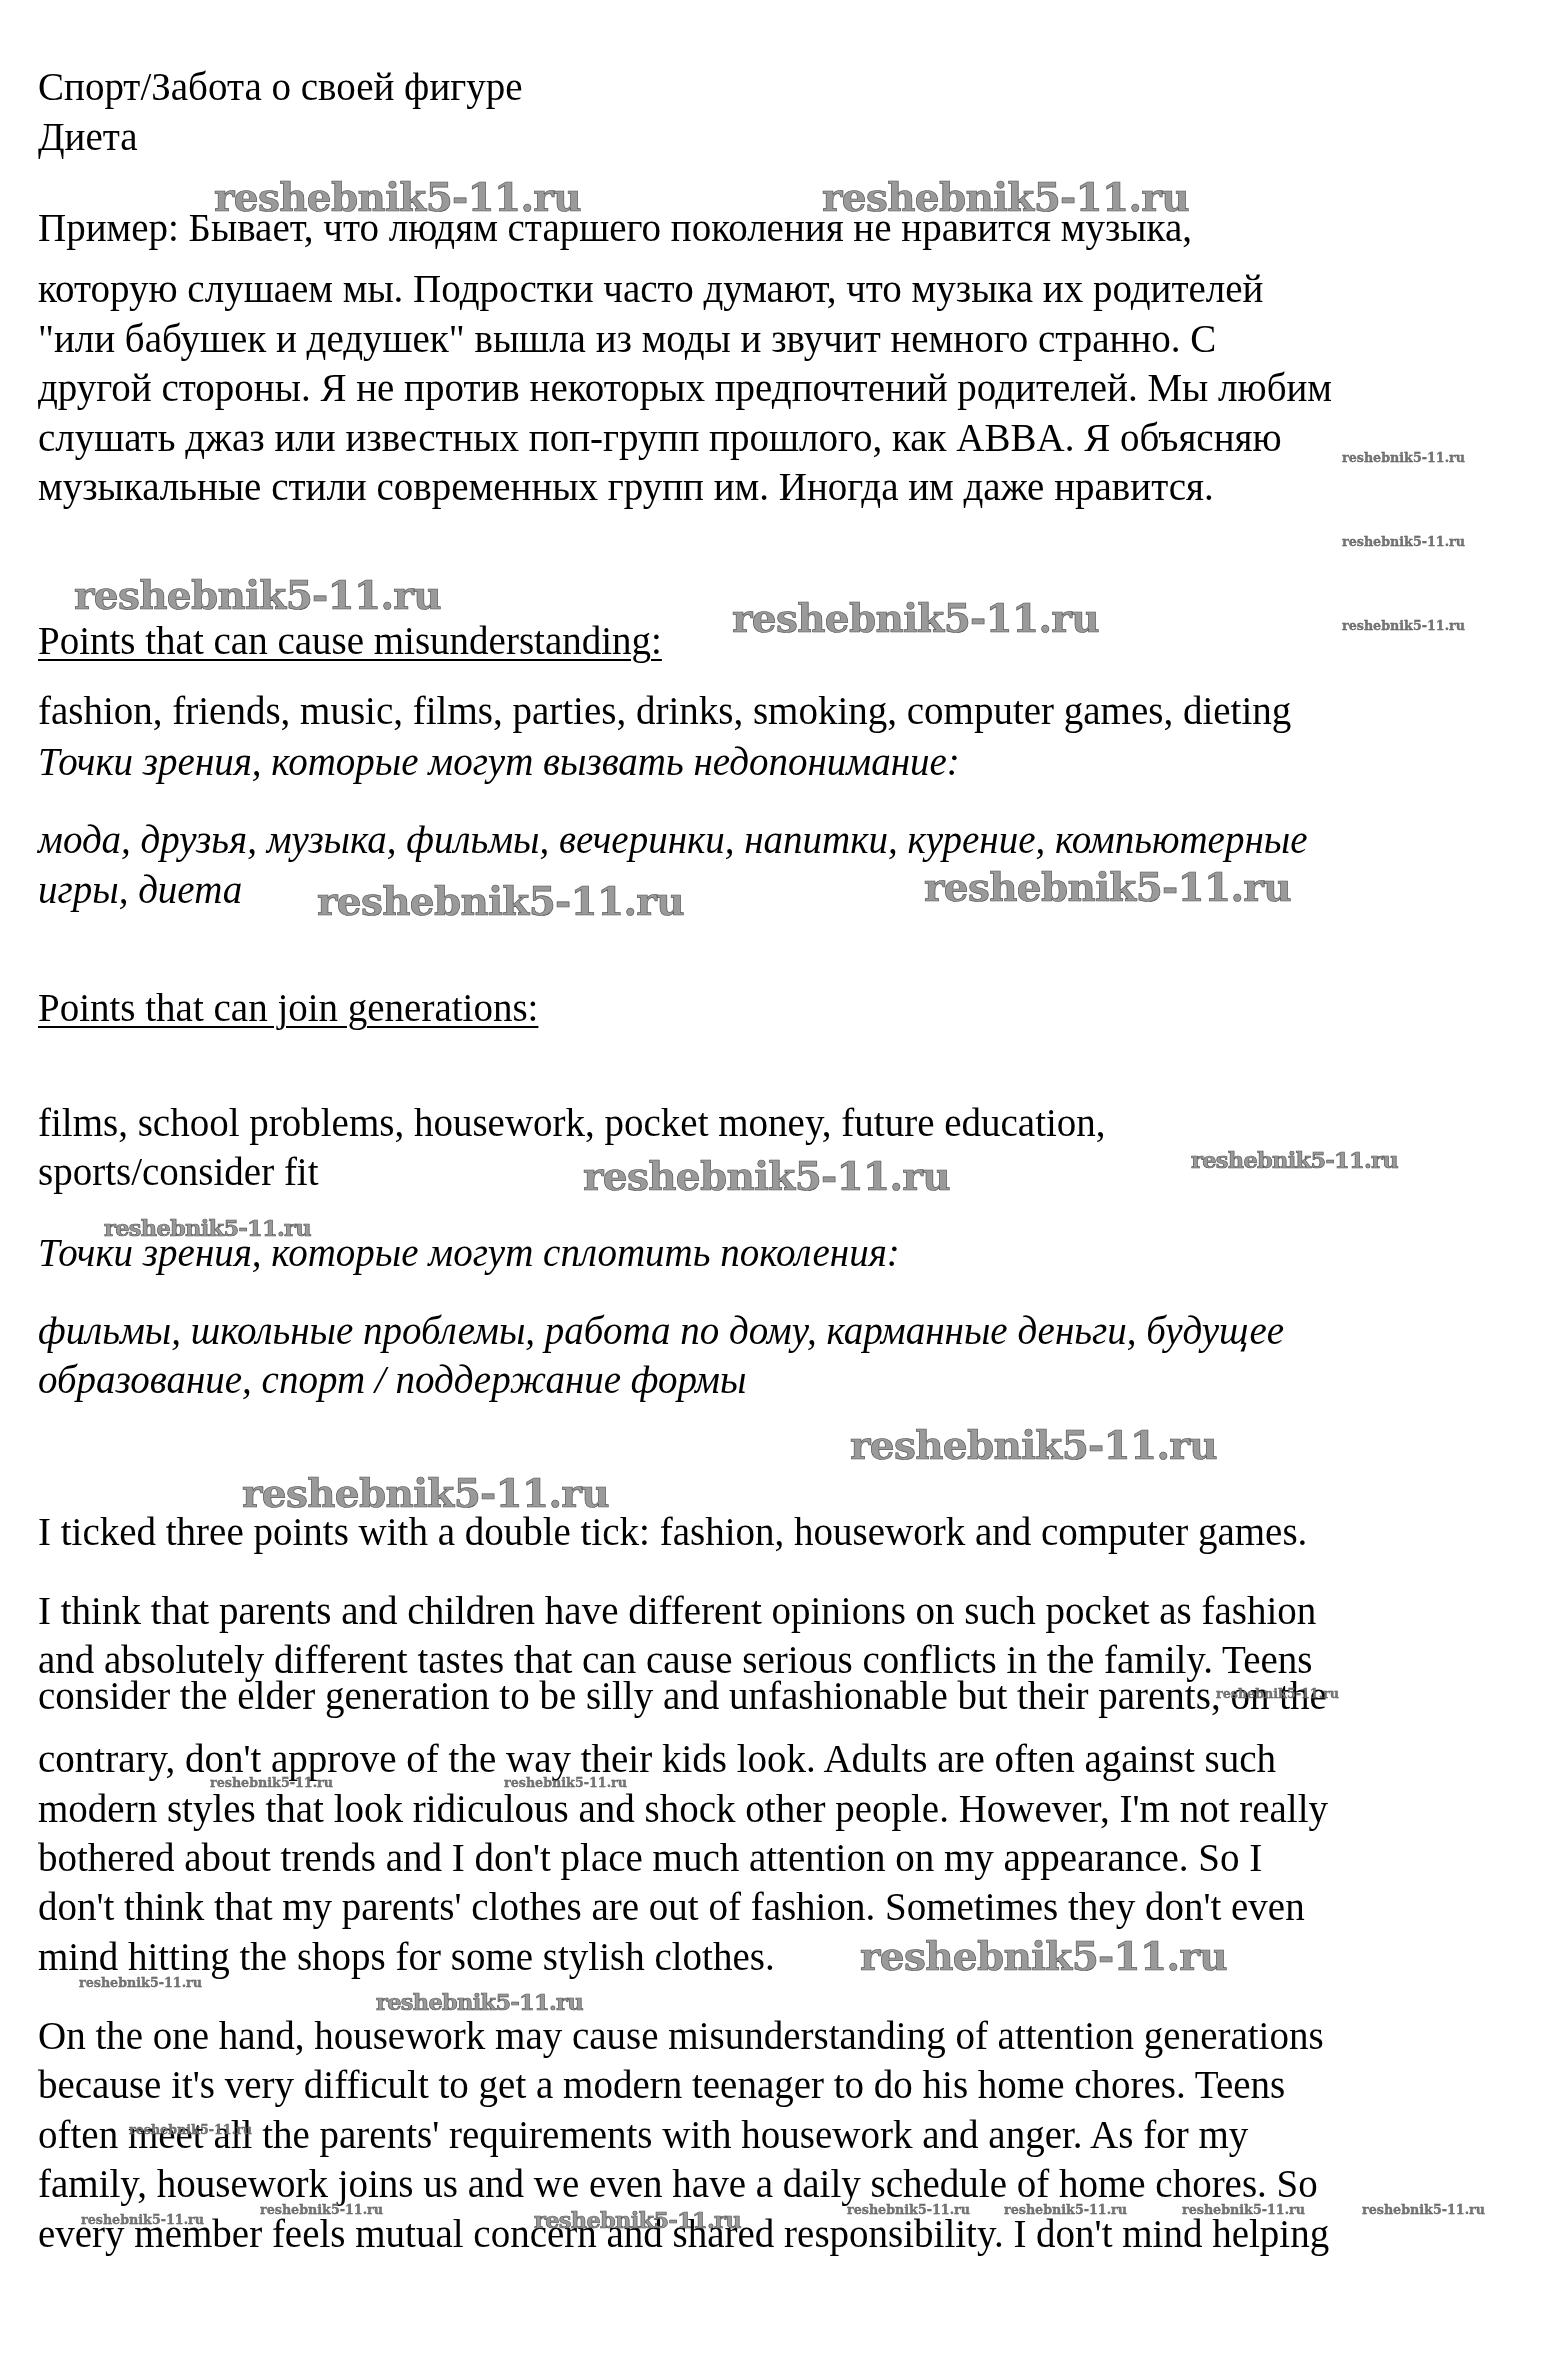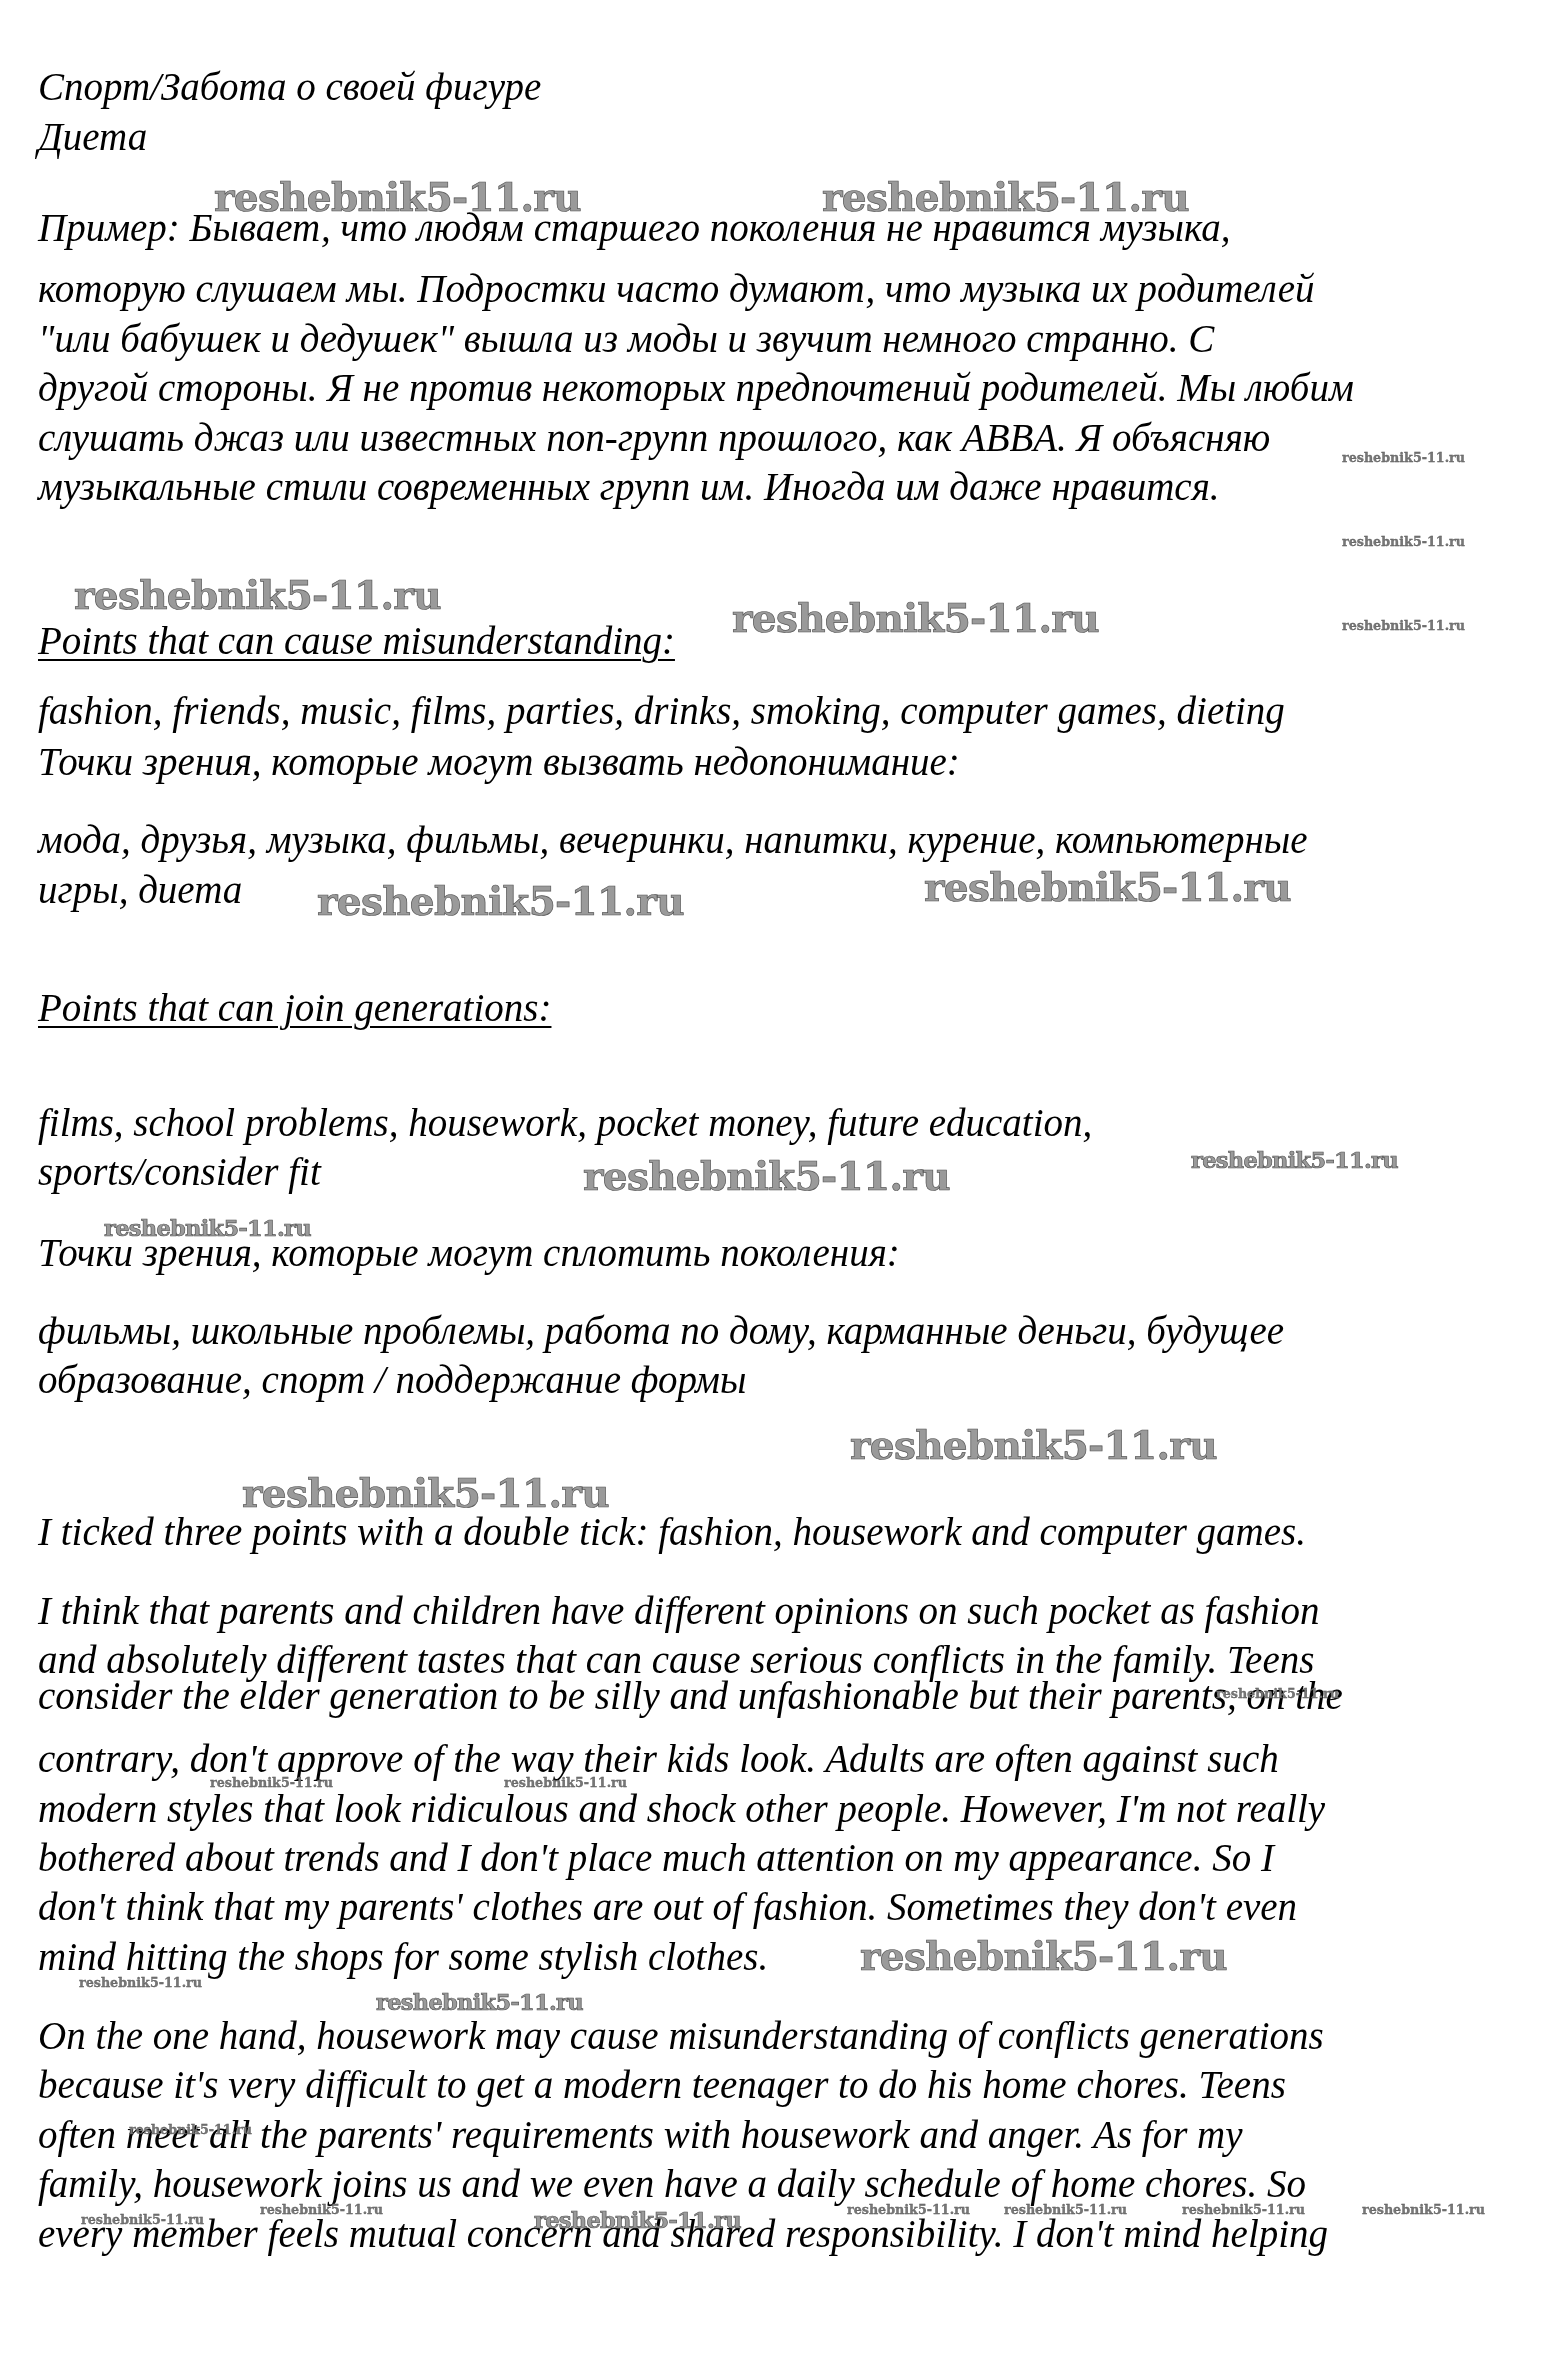--- a/index.html
+++ b/index.html
@@ -1,20 +1,20 @@
 <!DOCTYPE html>
 <html style="font-size:12px"><head>
 <meta charset="utf-8">
 <style>
   html, body { margin: 0; padding: 0; background: #ffffff; }
   body { width: 1550px; height: 2377px; position: relative; overflow: hidden; }
   .page { position: absolute; left: 0; top: 0; width: 1550px; height: 2377px; background: #fff; }
   .line {
     position: absolute; left: 38px; white-space: nowrap;
-    font-family: "Liberation Serif", serif; font-size: 39px; line-height: 1; color: #000; font-style: italic;
+    font-family: "Liberation Serif", serif; font-size: 39px; line-height: 1; color: #000;
   }
   .ital { font-style: italic; }
   .ul { text-decoration: underline; text-decoration-thickness: 2.2px; text-underline-offset: 4.5px; }
   .wm {
     position: absolute; white-space: nowrap;
     font-family: "DejaVu Serif", serif; font-weight: bold; color: #9a9a9a;
     letter-spacing: -0.7px; line-height: 1;
     -webkit-text-stroke: 0.7px #555;
   }
   .wm.big { font-size: 39px; }
@@ -62,21 +62,21 @@
     <div class="line" style="top:1640px">and absolutely different tastes that can cause serious conflicts in the family. Teens</div>
     <div class="line" style="top:1676px">consider the elder generation to be silly and unfashionable but their parents, on the</div>
     <div class="line" style="top:1739px">contrary, don't approve of the way their kids look. Adults are often against such</div>
     <div class="line" style="top:1789px">modern styles that look ridiculous and shock other people. However, I'm not really</div>
     <div class="line" style="top:1838px">bothered about trends and I don't place much attention on my appearance. So I</div>
     <div class="line" style="top:1887px">don't think that my parents' clothes are out of fashion. Sometimes they don't even</div>
     <div class="line" style="top:1937px">mind hitting the shops for some stylish clothes.</div>
   </div>
 
   <div>
-    <div class="line" style="top:2016px">On the one hand, housework may cause misunderstanding of conflicts generations</div>
+    <div class="line" style="top:2016px">On the one hand, housework may cause misunderstanding of attention generations</div>
     <div class="line" style="top:2065px">because it's very difficult to get a modern teenager to do his home chores. Teens</div>
     <div class="line" style="top:2115px">often meet all the parents' requirements with housework and anger. As for my</div>
     <div class="line" style="top:2164px">family, housework joins us and we even have a daily schedule of home chores. So</div>
     <div class="line" style="top:2214px">every member feels mutual concern and shared responsibility. I don't mind helping</div>
   </div>
 
   <div>
     <div class="wm big" style="left:214px; top:178px">reshebnik5-11.ru</div>
     <div class="wm big" style="left:822px; top:178px">reshebnik5-11.ru</div>
     <div class="wm small" style="left:1342px; top:452px">reshebnik5-11.ru</div>

